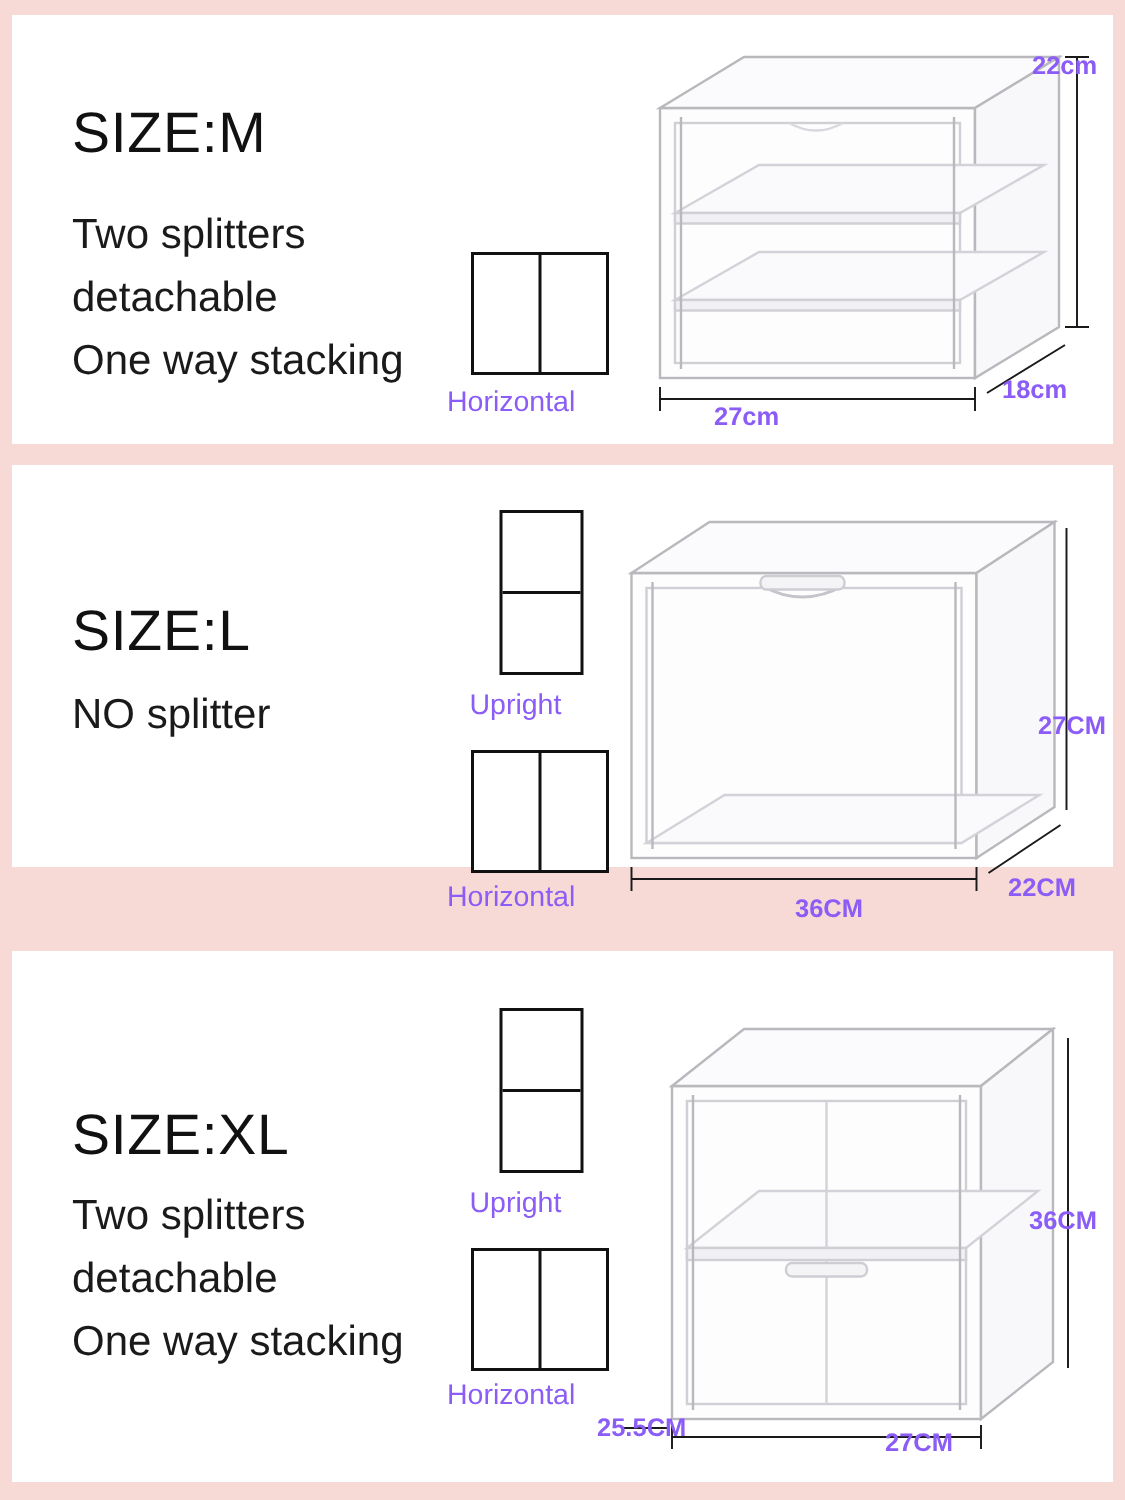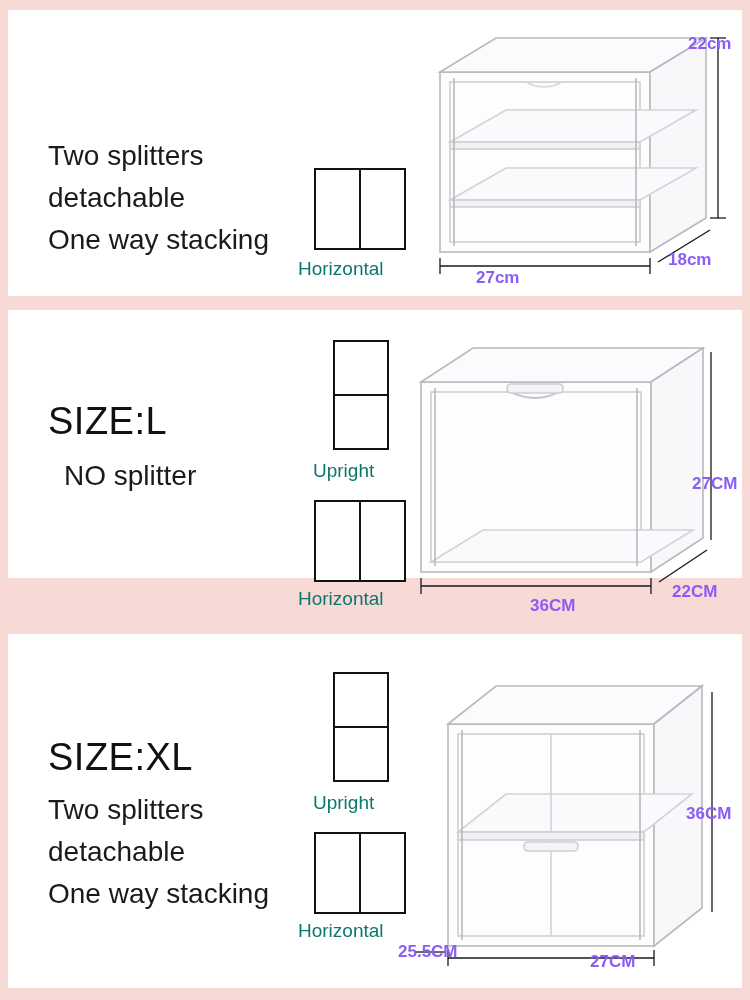--- a/index.html
+++ b/index.html
@@ -42,21 +42,21 @@
   .dim-label {
     position: absolute;
     font-size: 17px;
     font-weight: bold;
     color: #8b5cf6;
     white-space: nowrap;
   }
   .orient-label {
     position: absolute;
     font-size: 19px;
-    color: #0f766e;
+    color: #8b5cf6;
     white-space: nowrap;
   }
   
   .stack {
     position: absolute;
     border: 2px solid #111;
     background: #fff;
   }
   .stack .divider {
     position: absolute;
@@ -69,20 +69,21 @@
   .illus { position: absolute; }
   svg { display: block; overflow: visible; }
 </style>
 </head>
 <body>
 
 <div class="page">
 
   <div class="panel" id="panel-m">
 
+    <div class="size-title" style="left:40px; top:58px;">SIZE:M</div>
 
     <div class="feature" style="left:40px; top:130px;">Two splitters</div>
     <div class="feature" style="left:40px; top:172px;">detachable</div>
     <div class="feature" style="left:40px; top:214px;">One way stacking</div>
 
     <div class="stack horizontal" style="left:306px; top:158px; width:92px; height:82px;">
       <div class="divider"></div>
     </div>
     <div class="orient-label" style="left:290px; top:248px;">Horizontal</div>
 
@@ -123,21 +124,21 @@
     </div>
     <div class="dim-label" style="left:468px; top:258px;">27cm</div>
     <div class="dim-label" style="left:660px; top:240px;">18cm</div>
     <div class="dim-label" style="left:680px; top:24px;">22cm</div>
   </div>
 
   <div class="panel" id="panel-l">
 
     <div class="size-title" style="left:40px; top:90px;">SIZE:L</div>
 
-    <div class="feature" style="left:40px; top:150px;margin-left:16px;">NO splitter</div>
+    <div class="feature" style="left:40px; top:150px;">NO splitter</div>
 
     <div class="stack vertical" style="left:325px; top:30px; width:56px; height:110px;">
       <div class="divider"></div>
     </div>
     <div class="orient-label" style="left:305px; top:150px;">Upright</div>
 
     <div class="stack horizontal" style="left:306px; top:190px; width:92px; height:82px;">
       <div class="divider"></div>
     </div>
     <div class="orient-label" style="left:290px; top:278px;">Horizontal</div>

